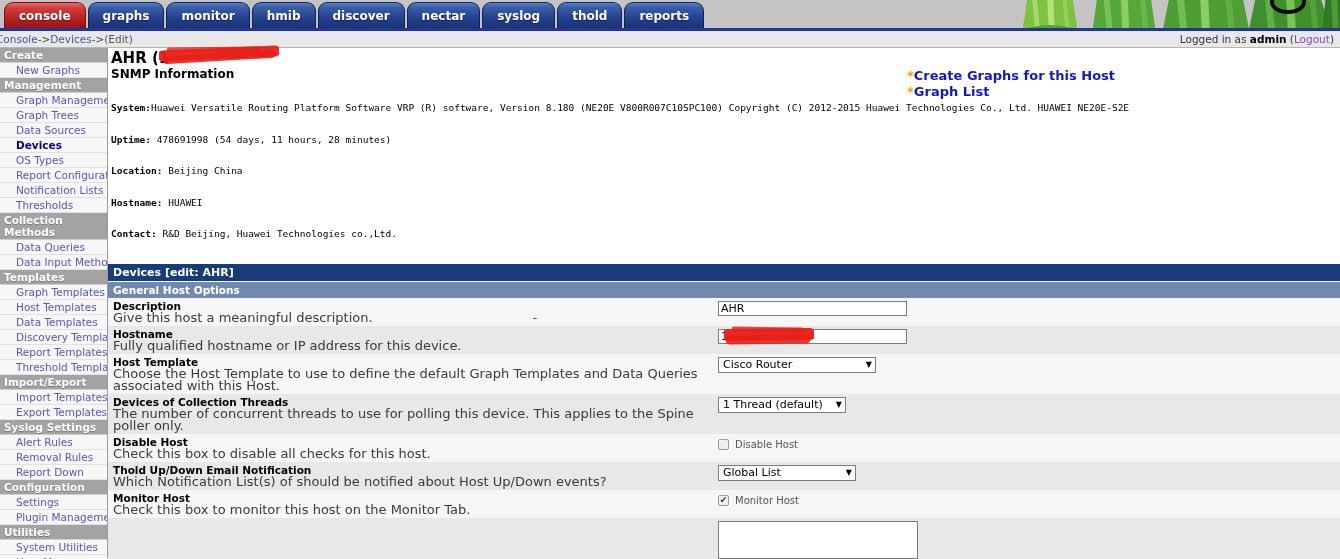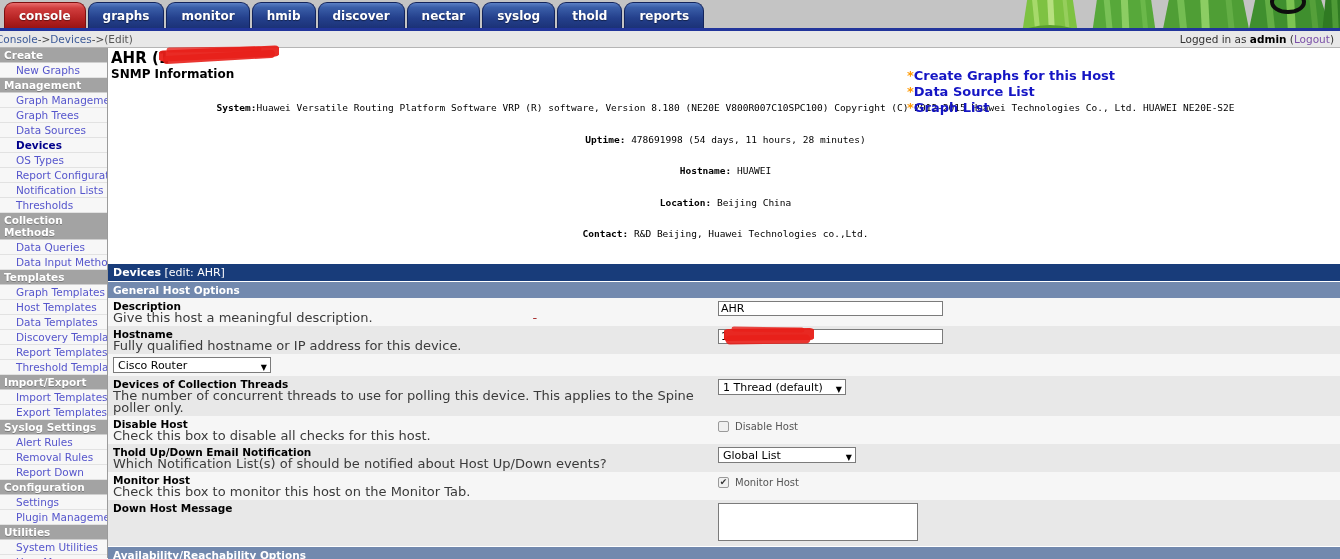--- a/index.html
+++ b/index.html
@@ -130,21 +130,20 @@
     margin-top: 1px;
     color: #000;
   }
   #snmpinfo {
     font-family: "DejaVu Sans Mono", monospace;
     font-size: 9.5px;
     line-height: 10.5px;
     color: #000;
     margin-top: 1px;
     white-space: pre-wrap;
-    text-align: center;
   }
   #snmpinfo b { font-weight: bold; }
 
   
   #actions {
     position: absolute;
     left: 799px;
     top: 20px;
     line-height: 16px;
   }
@@ -161,21 +160,21 @@
 
   
   #formarea { margin-top: 3px; }
   .bar-title {
     background: #183c7a;
     color: #ffffff;
     font-size: 11px;
     padding: 2px 5px;
     font-weight: bold;
   }
-  .bar-title .norm { font-weight: normal; }
+  .bar-title .norm { font-weight: bold; }
   .bar-sub {
     background: #7289ae;
     color: #ffffff;
     font-size: 10.5px;
     font-weight: bold;
     padding: 2px 5px;
     border-top: 1px solid #ffffff;
   }
   .row {
     display: flex;
@@ -203,25 +202,25 @@
   input.txt {
     font-family: "DejaVu Sans", sans-serif;
     font-size: 11px;
     height: 15px;
     padding: 0 2px;
     border: 1px solid #7b7b7b;
     background: #ffffff;
     color: #000;
     outline: none;
   }
-  .w-wide  { width: 225px; }
+  .w-wide  { width: 189px; }
 
   .sel {
     display: inline-flex;
-    align-items: flex-end;
+    align-items: center;
     justify-content: space-between;
     height: 16px;
     border: 1px solid #7b7b7b;
     background: #ffffff;
     font-size: 11px;
     padding: 0 3px 0 4px;
     color: #000;
     cursor: pointer;
     white-space: nowrap;
   }
@@ -368,29 +367,28 @@
         <svg class="redact" style="left:48px; top:-7px; width:120px; height:22px;" viewBox="0 0 120 22">
           <path d="M4 12 L116 7" stroke="#e8201a" stroke-width="11" stroke-linecap="round" opacity="0.95"></path>
           <path d="M8 16 L112 10" stroke="#e8201a" stroke-width="8" stroke-linecap="round" opacity="0.9"></path>
           <path d="M10 6 L100 5" stroke="#e8201a" stroke-width="5" stroke-linecap="round" opacity="0.8"></path>
         </svg>
       </div>
       <div id="snmphdr">SNMP Information</div>
       <div id="snmpinfo">
         <div><b>System:</b><span>Huawei Versatile Routing Platform Software VRP (R) software, Version 8.180 (NE20E V800R007C10SPC100) Copyright (C) 2012-2015 Huawei Technologies Co., Ltd. HUAWEI NE20E-S2E</span></div>
         <div><b>Uptime:</b> <span>478691998 (54 days, 11 hours, 28 minutes)</span></div>
+        <div><b>Location:</b> <span>Beijing China</span></div>
         <div><b>Hostname:</b> <span>HUAWEI</span></div>
-        <div><b>Location:</b> <span>Beijing China</span></div>
         <div><b>Contact:</b> <span>R&amp;D Beijing, Huawei Technologies co.,Ltd.</span></div>
       </div>
     </div>
 
     <div id="actions">
       <a class="actlink"><span class="star">*</span><span>Create Graphs for this Host</span></a>
-      <a class="actlink"><span class="star">*</span><span>Data Source List</span></a>
       <a class="actlink"><span class="star">*</span><span>Graph List</span></a>
     </div>
 
     <div id="formarea">
 
       <div class="bar-title"><span>Devices</span><span class="norm"> [edit: AHR]</span></div>
 
       <div class="bar-sub">General Host Options</div>
 
       <div class="row odd">
@@ -412,20 +410,24 @@
           <input class="txt w-wide" value="1" style="">
           <svg class="redact" style="left:6px; top:-4px; width:90px; height:24px;" viewBox="0 0 90 24">
             <path d="M4 11 L86 10" stroke="#e8201a" stroke-width="12" stroke-linecap="round" opacity="0.96"></path>
             <path d="M6 16 L82 15" stroke="#e8201a" stroke-width="9" stroke-linecap="round" opacity="0.9"></path>
             <path d="M10 5 L78 6" stroke="#e8201a" stroke-width="5" stroke-linecap="round" opacity="0.8"></path>
           </svg>
         </div>
       </div>
 
       <div class="row odd">
+        <div class="cell-label">
+          <div class="lbl">Host Template</div>
+          <div class="desc">Choose the Host Template to use to define the default Graph Templates and Data Queries associated with this Host.</div>
+        </div>
         <div class="cell-field">
           <div class="sel w1">
             <span>Cisco Router</span>
             <span class="arr">▼</span>
           </div>
         </div>
       </div>
 
       <div class="row even">
         <div class="cell-label">
@@ -474,21 +476,20 @@
         <div class="cell-field">
           <div class="chkline">
             <span class="chk">✔</span>
             <span class="chklabel">Monitor Host</span>
           </div>
         </div>
       </div>
 
       <div class="row even" style="min-height:42px;">
         <div class="cell-label">
-          <div class="lbl">Down Host Message</div>
         </div>
         <div class="cell-field">
           <textarea class="ta" style=""></textarea>
         </div>
       </div>
 
       <div class="bar-sub">Availability/Reachability Options</div>
 
     </div>
   </div>

